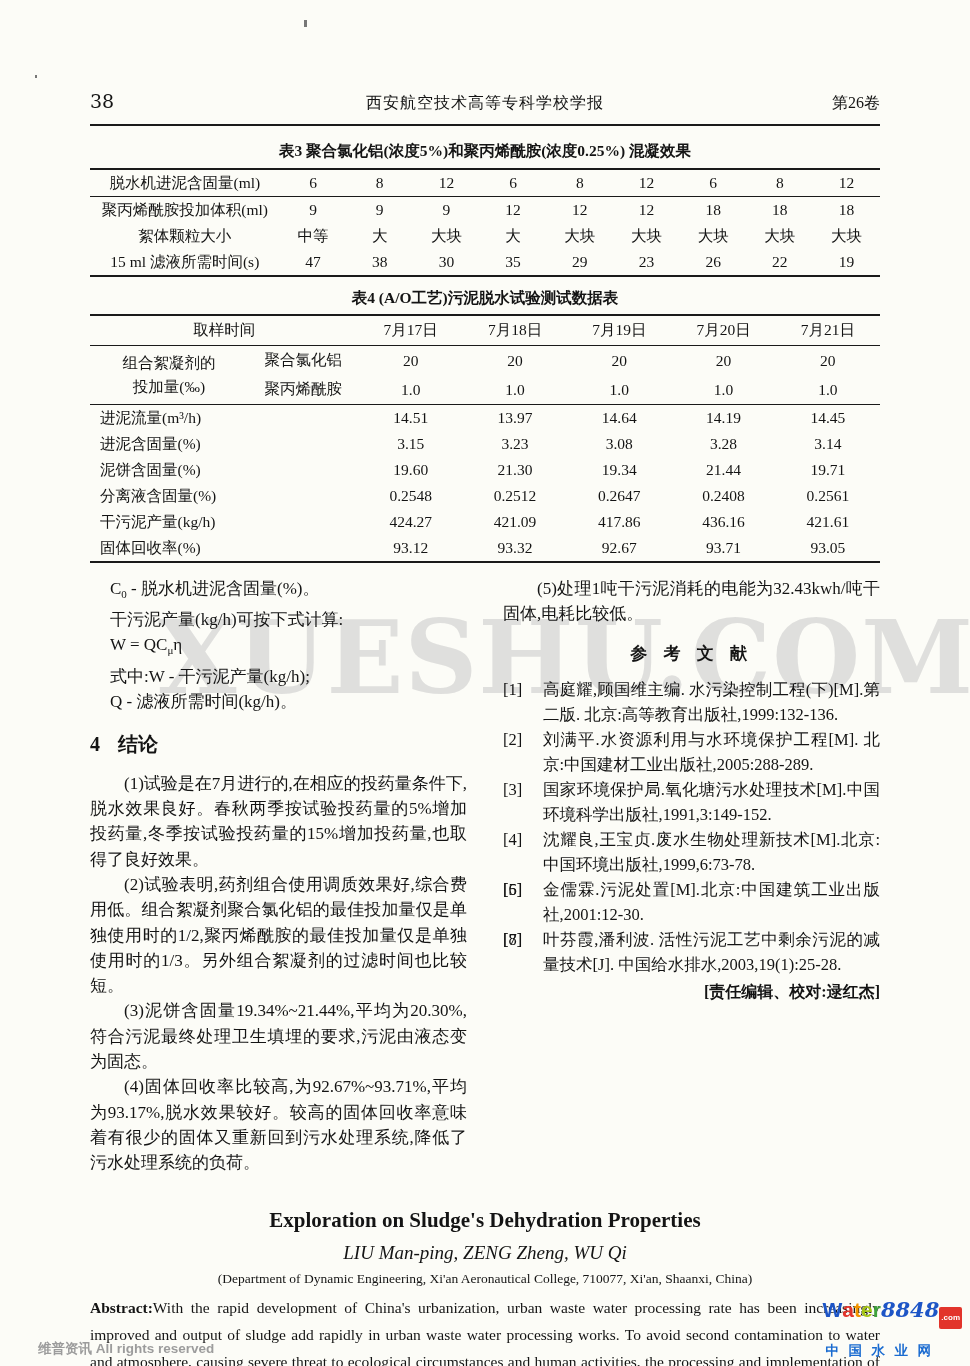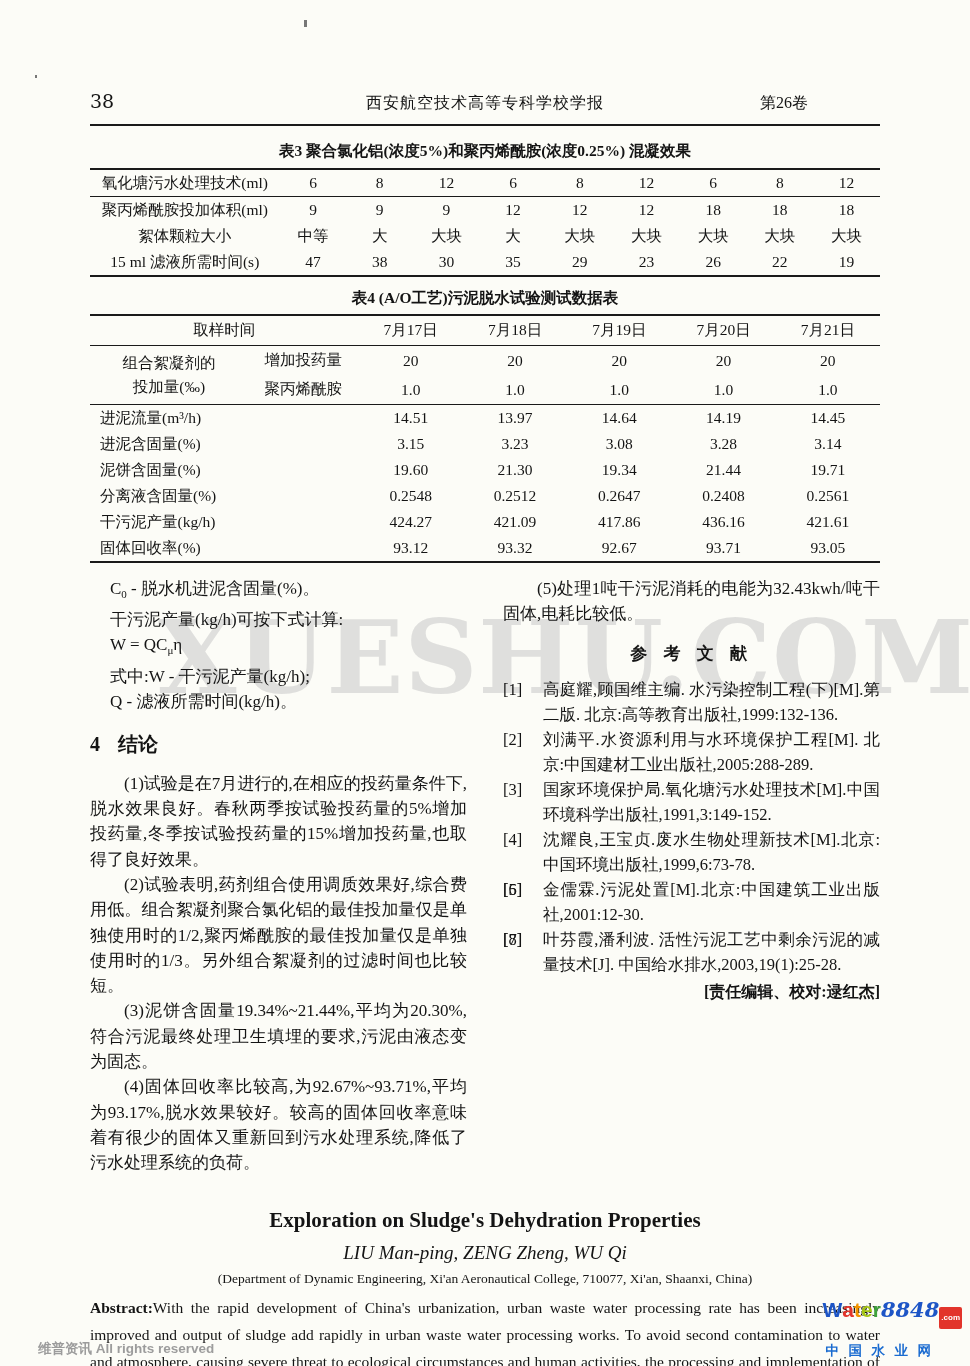--- a/index.html
+++ b/index.html
@@ -15,21 +15,21 @@
     font-family:"DejaVu Serif",serif; font-size:101px; font-weight:bold;
     color:#c9c9c9; opacity:.55; letter-spacing:1px; white-space:nowrap;
     user-select:none;
   }
   .content { position:relative; z-index:1; padding:0 90px; }
 
   
   .pg-header { display:flex; align-items:baseline; padding-top:90px; font-size:16px; }
   .pg-num { width:120px; font-size:19px; font-family:"DejaVu Serif",serif; }
   .pg-journal { flex:1; text-align:center; letter-spacing:1px; }
-  .pg-vol { width:120px; text-align:left; }
+  .pg-vol { width:120px; text-align:right; }
   .header-rule { margin-top:10px; border-top:2.5px solid #1a1a1a; }
 
   
   .tbl-caption { text-align:center; font-weight:bold; font-size:15.5px; margin:15px 0 6px; }
   .tbl-caption.c4 { margin:11px 0 5px; }
 
   
   table { width:100%; border-collapse:collapse; table-layout:fixed;
           border-top:2.5px solid #1a1a1a; border-bottom:2.5px solid #1a1a1a; }
   td, th { font-weight:normal; font-size:15.5px; text-align:center; padding:2.5px 0; }
@@ -96,21 +96,21 @@
     <div class="header-rule"></div>
 
     <div class="tbl-caption">表3  聚合氯化铝(浓度5%)和聚丙烯酰胺(浓度0.25%) 混凝效果</div>
     <table class="t3">
       <colgroup>
         <col style="width:24%">
         <col span="9" style="width:8.44%">
       </colgroup>
       <tbody id="t3-body">
           <tr class="rule-below">
-            <td>氧化塘污水处理技术(ml)</td>
+            <td>脱水机进泥含固量(ml)</td>
             <td>6</td>
             <td>8</td>
             <td>12</td>
             <td>6</td>
             <td>8</td>
             <td>12</td>
             <td>6</td>
             <td>8</td>
             <td>12</td>
           </tr>
@@ -169,21 +169,21 @@
             <th>7月20日</th>
             <th>7月21日</th>
           </tr>
         </thead>
       <tbody id="t4-body">
           <tr class="dose1">
             <td class="group" rowspan="2">
               <div>组合絮凝剂的</div>
               <div>投加量(‰)</div>
             </td>
-            <td>增加投药量</td>
+            <td>聚合氯化铝</td>
             <td>20</td>
             <td>20</td>
             <td>20</td>
             <td>20</td>
             <td>20</td>
           </tr>
           <tr class="dose2">
             <td>聚丙烯酰胺</td>
             <td>1.0</td>
             <td>1.0</td>

